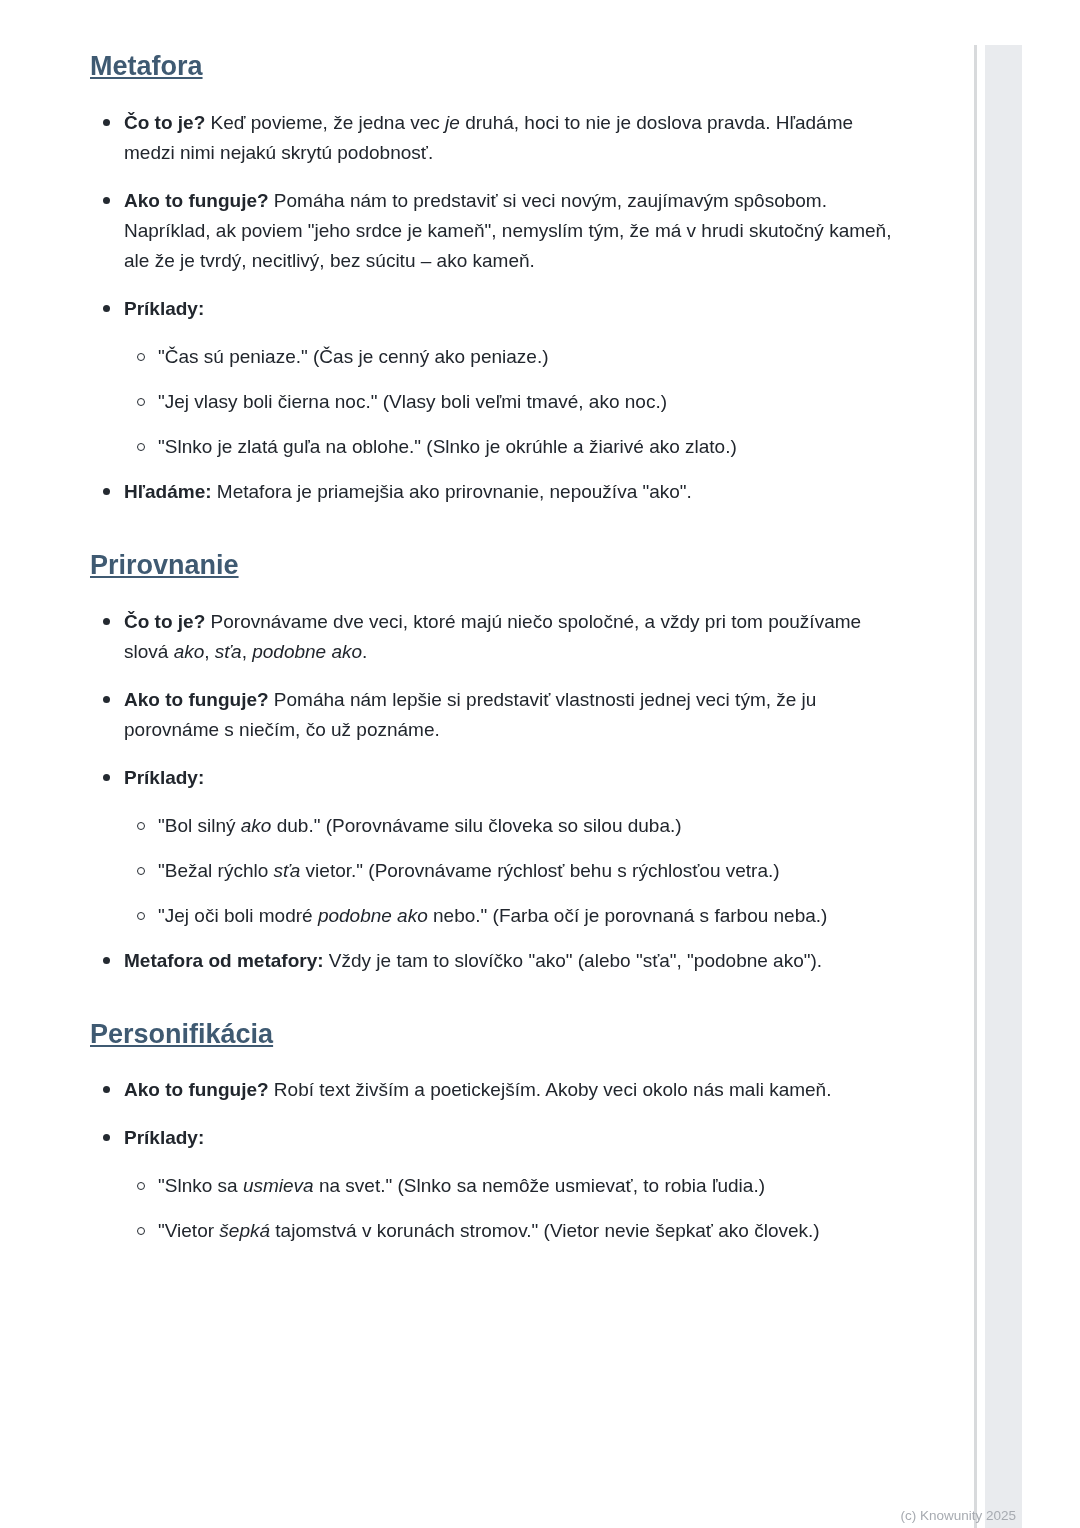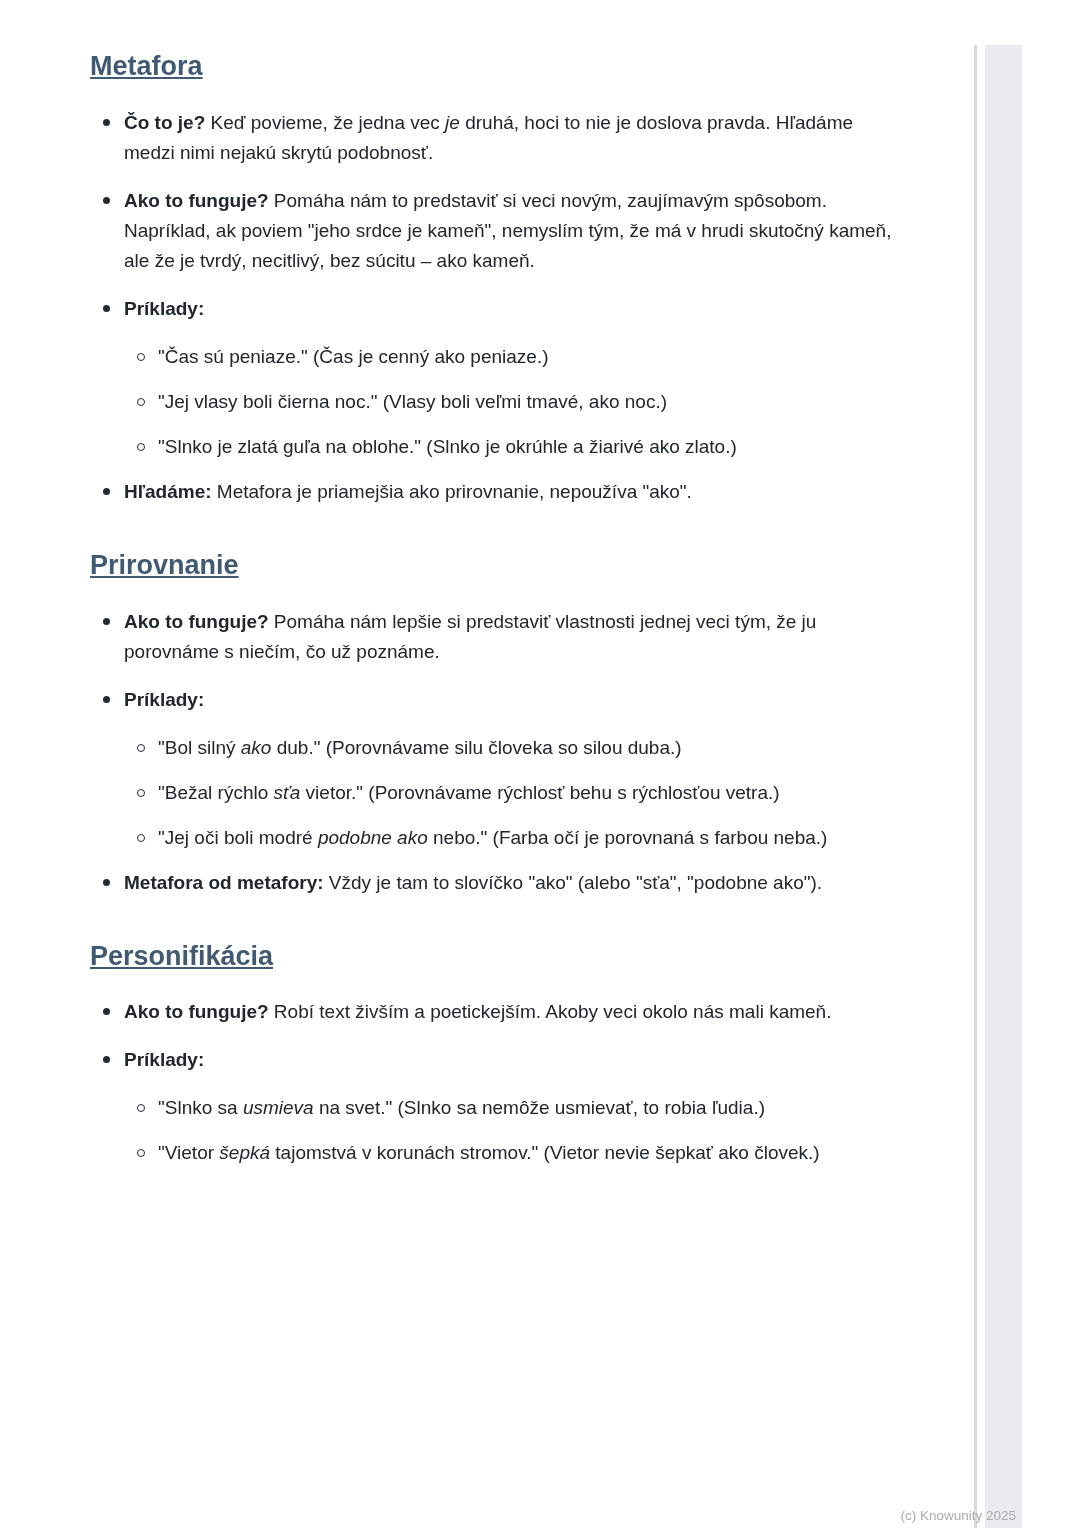--- a/index.html
+++ b/index.html
@@ -115,20 +115,24 @@
         </div>
         <div class="li l1">
           <span class="marker m1"></span>
           <div class="txt"><span class="b">Hľadáme:</span><span> Metafora je priamejšia ako prirovnanie, nepoužíva "ako".</span></div>
         </div>
       </section>
       <section>
         <h1 class="heading" style="color: rgb(63, 90, 114);">Prirovnanie</h1>
         <div class="li l1">
           <span class="marker m1"></span>
+          <div class="txt"><span class="b">Čo to je?</span><span> Porovnávame dve veci, ktoré majú niečo spoločné, a vždy pri tom používame slová </span><span class="i">ako</span><span>, </span><span class="i">sťa</span><span>, </span><span class="i">podobne ako</span><span>.</span></div>
+        </div>
+        <div class="li l1">
+          <span class="marker m1"></span>
           <div class="txt"><span class="b">Ako to funguje?</span><span> Pomáha nám lepšie si predstaviť vlastnosti jednej veci tým, že ju porovnáme s niečím, čo už poznáme.</span></div>
         </div>
         <div class="li l1">
           <span class="marker m1"></span>
           <div class="txt"><span class="b">Príklady:</span></div>
         </div>
         <div class="li l2">
           <span class="marker m2"></span>
           <div class="txt"><span>"Bol silný </span><span class="i">ako</span><span> dub." (Porovnávame silu človeka so silou duba.)</span></div>
         </div>

